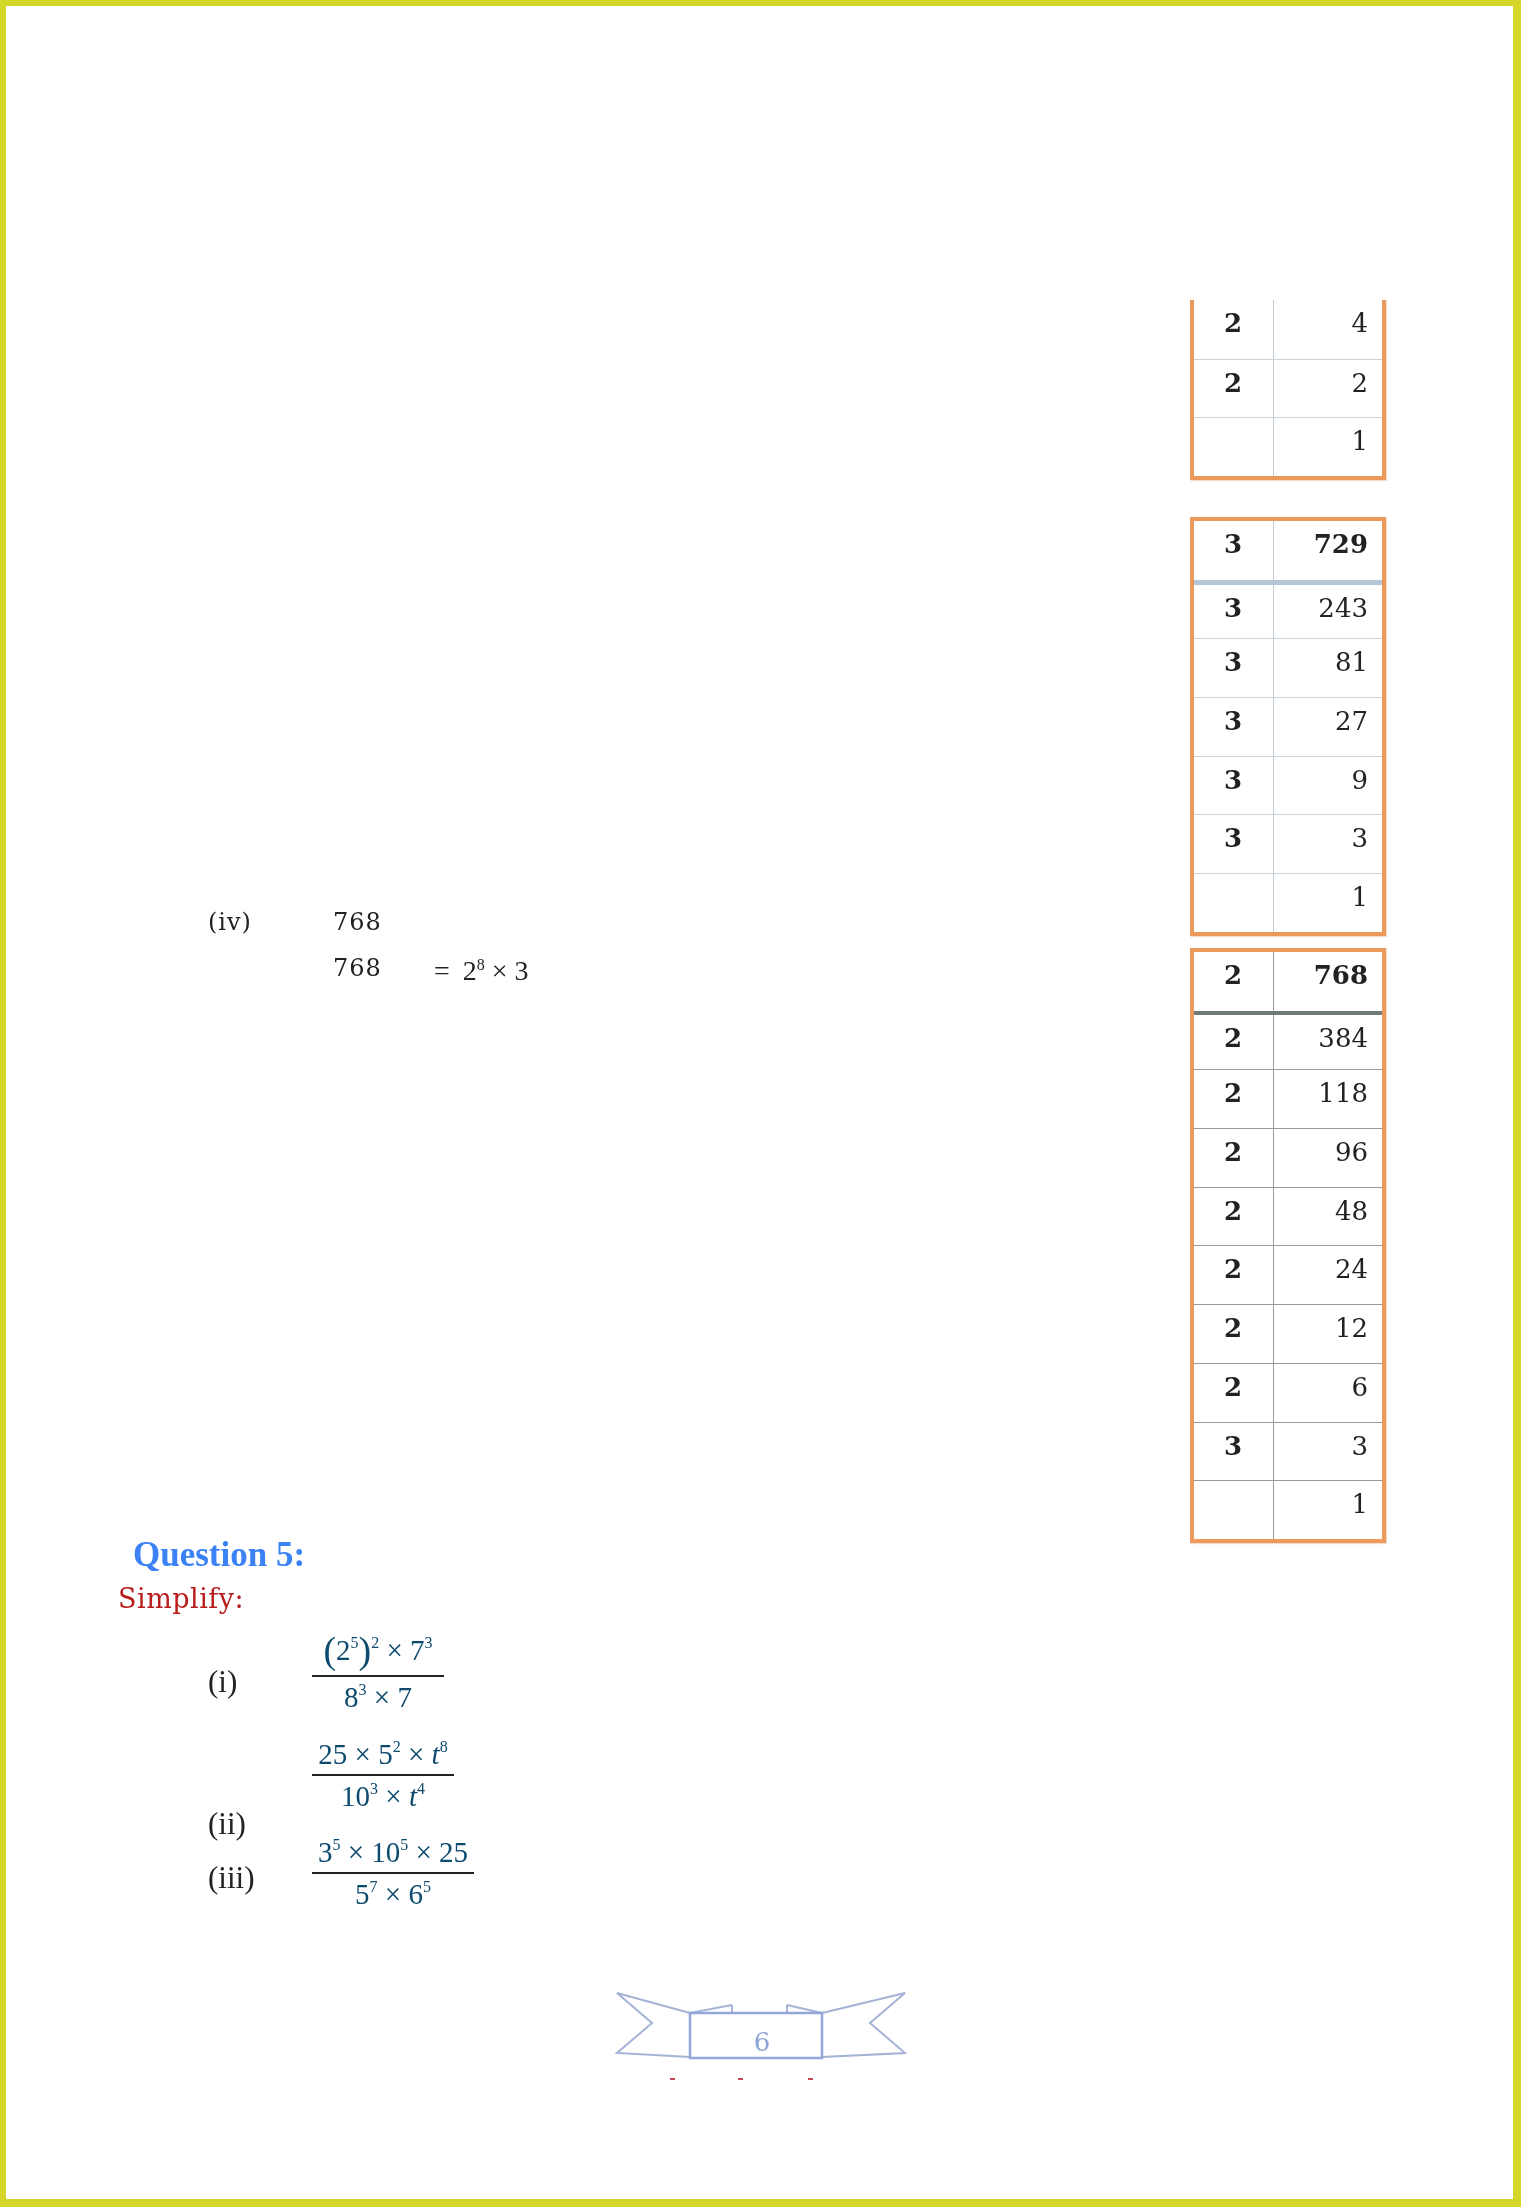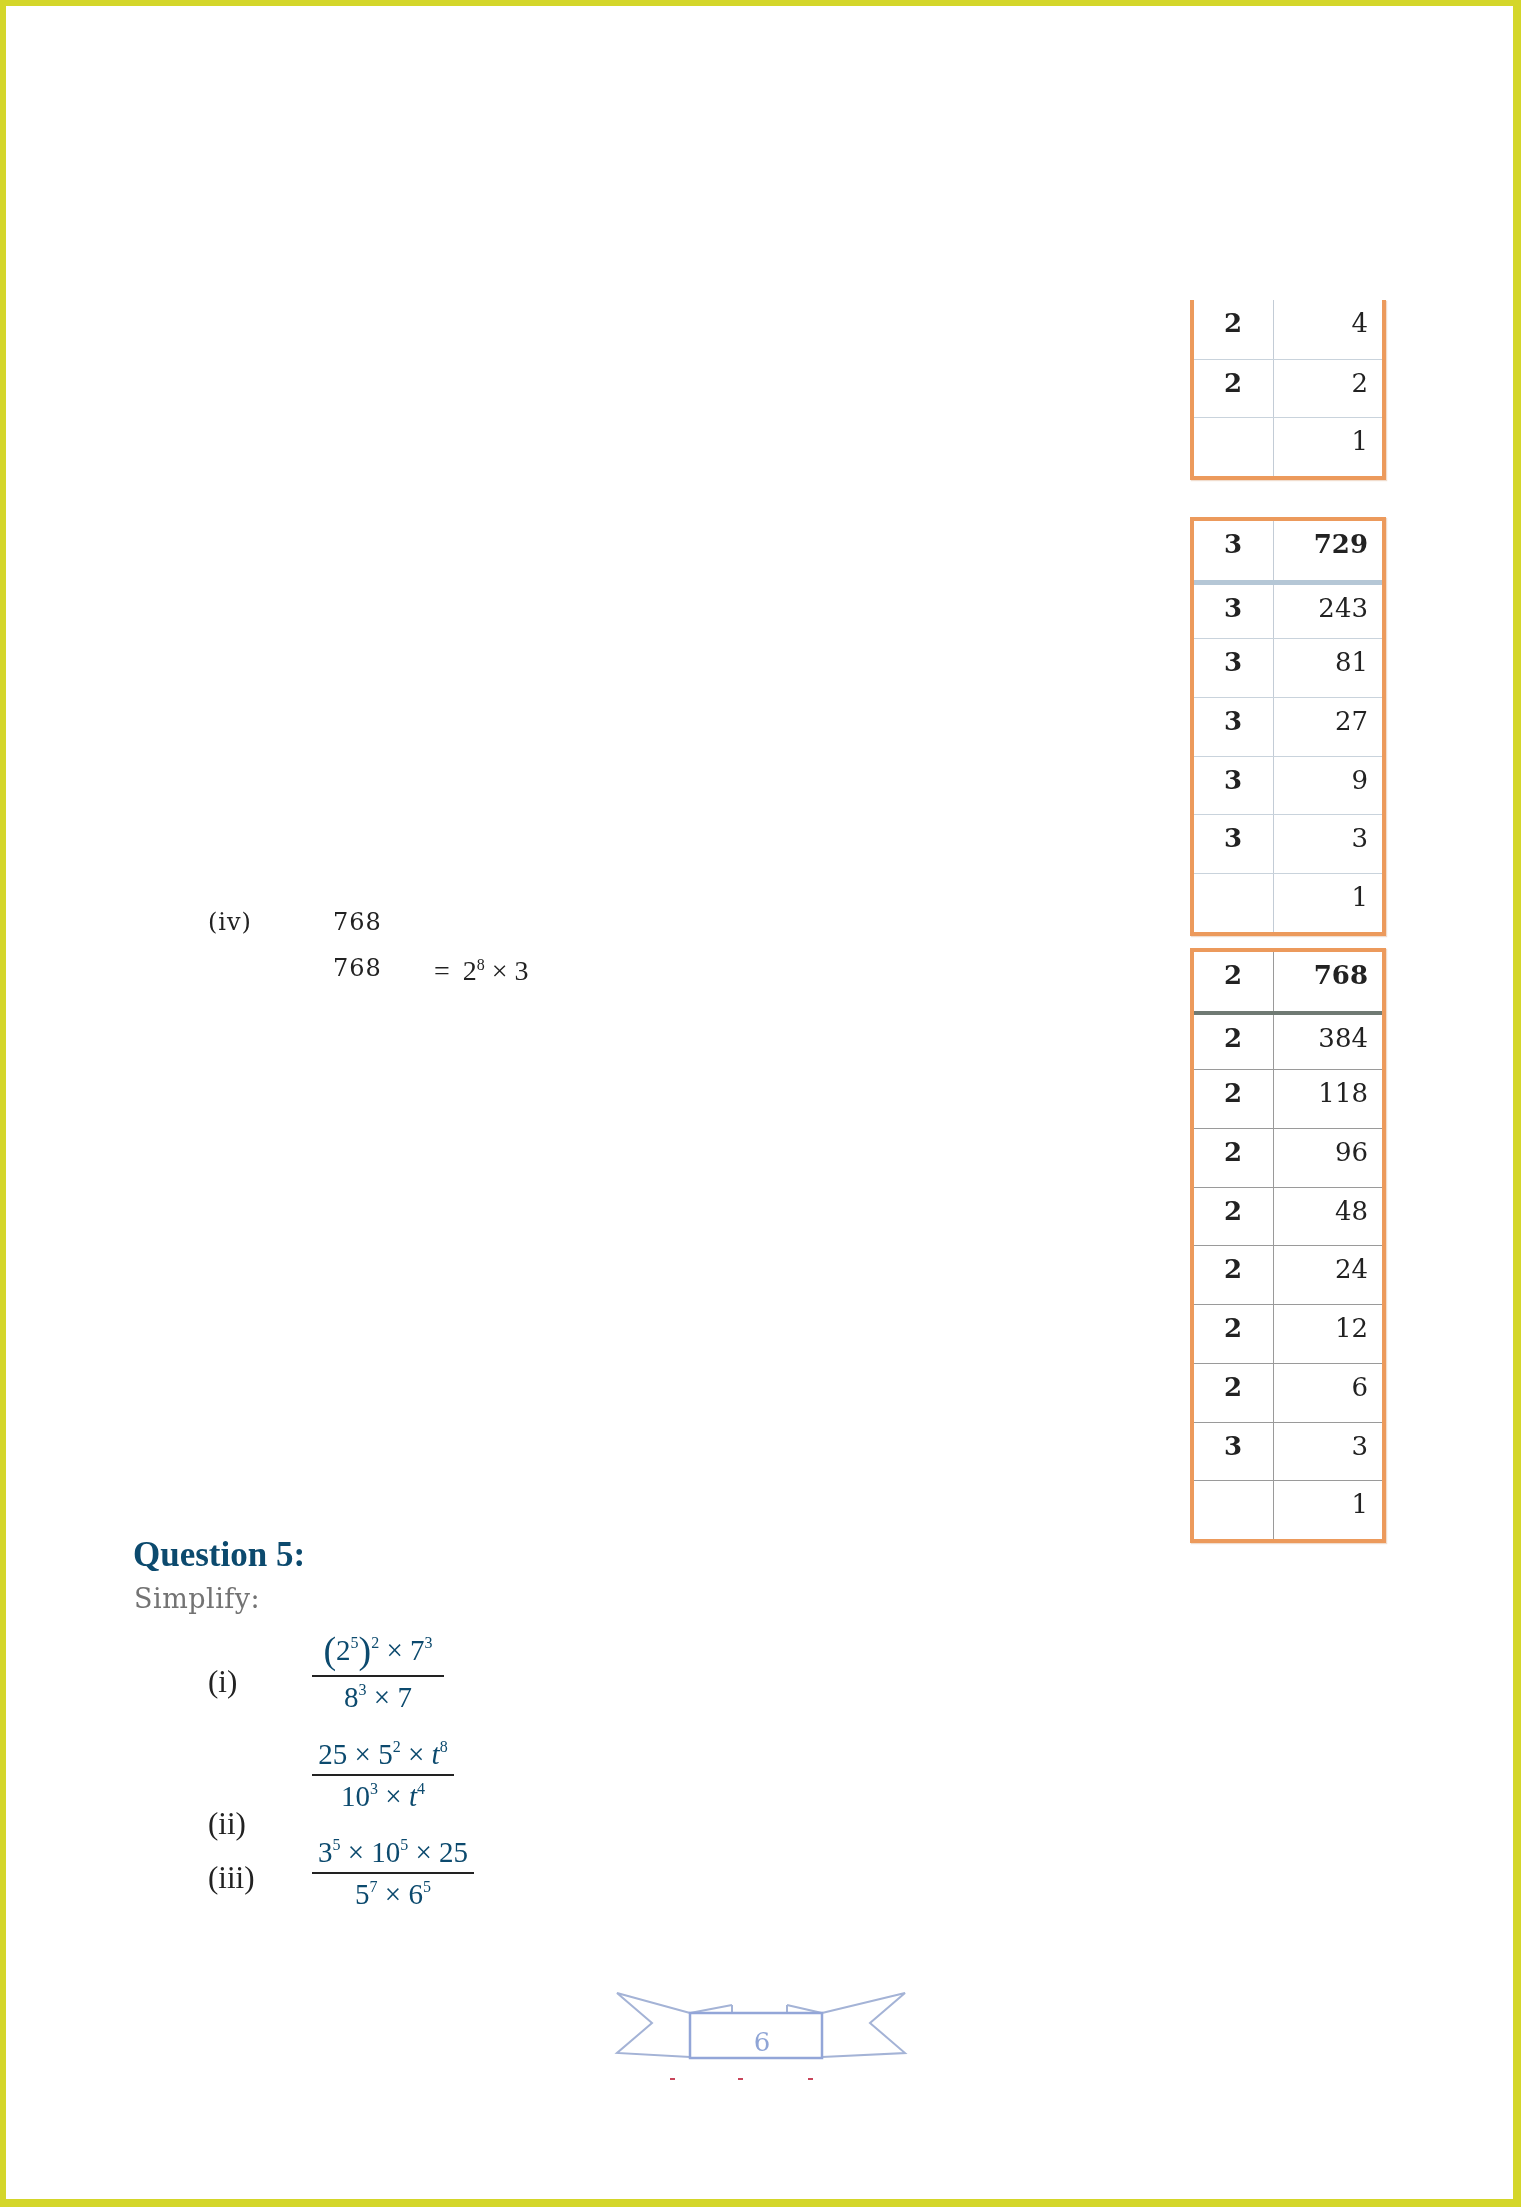--- a/index.html
+++ b/index.html
@@ -41,25 +41,25 @@
     .frow.head .fcell-val { font-weight: bold; }
     .frow.sep-light { border-top: 5px solid #b5c7d6 !important; }
     .frow.sep-dark { border-top: 4px solid #6f7a73 !important; }
 
     .txt { position: absolute; white-space: nowrap; }
     .mathserif { font-family: "Liberation Serif", serif; }
     .num768 { font-family: "DejaVu Serif", serif; font-size: 24px; letter-spacing: 1px; }
 
     .qtitle {
       position: absolute; left: 133px; top: 1535px;
-      font-family: "Liberation Serif", serif; font-weight: bold; font-size: 35px; color: #0c4a6e;
+      font-family: "Liberation Serif", serif; font-weight: bold; font-size: 35px; color: #3b82f6;
     }
     .simplify {
-      position: absolute; left: 134px; top: 1583px;
-      font-family: "DejaVu Serif", serif; font-size: 27px; color: #737373; letter-spacing: 0.5px;
+      position: absolute; left: 118px; top: 1583px;
+      font-family: "DejaVu Serif", serif; font-size: 27px; color: #b91c1c; letter-spacing: 0.5px;
     }
     .label {
       position: absolute; font-family: "Liberation Serif", serif; font-size: 31px; color: #222;
     }
     .frac {
       position: absolute; font-family: "Liberation Serif", serif; font-size: 29px; color: #0c4a6e;
       text-align: center;
     }
     .frac .num, .frac .den { display: block; white-space: nowrap; padding: 0 3px; }
     .frac .bar { display: block; height: 2px; background: #222; margin: 3px 0 4px 0; }

